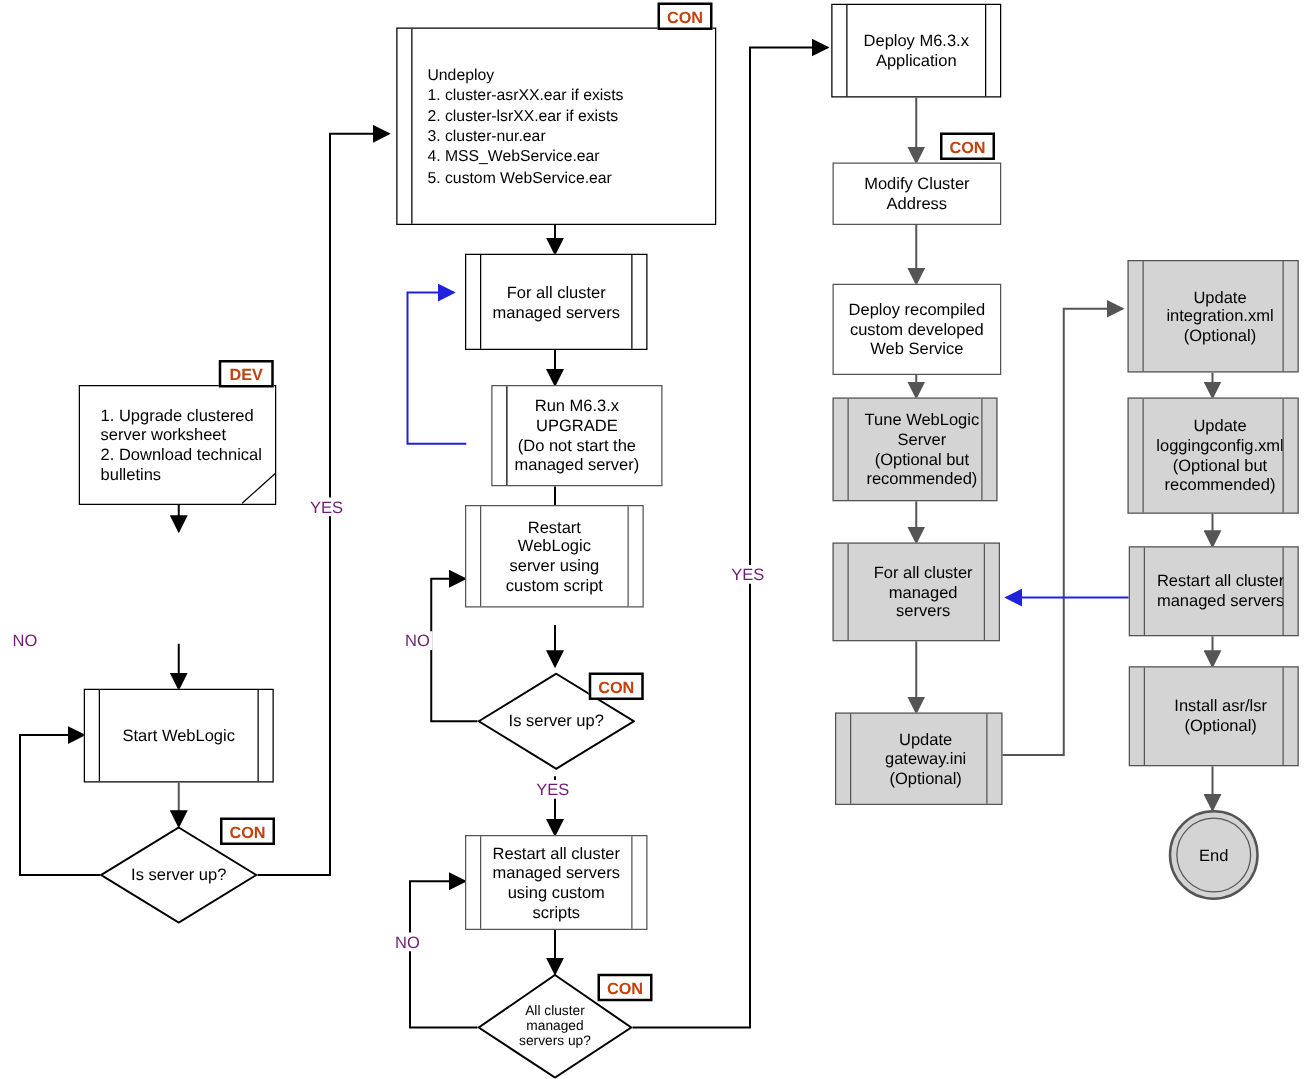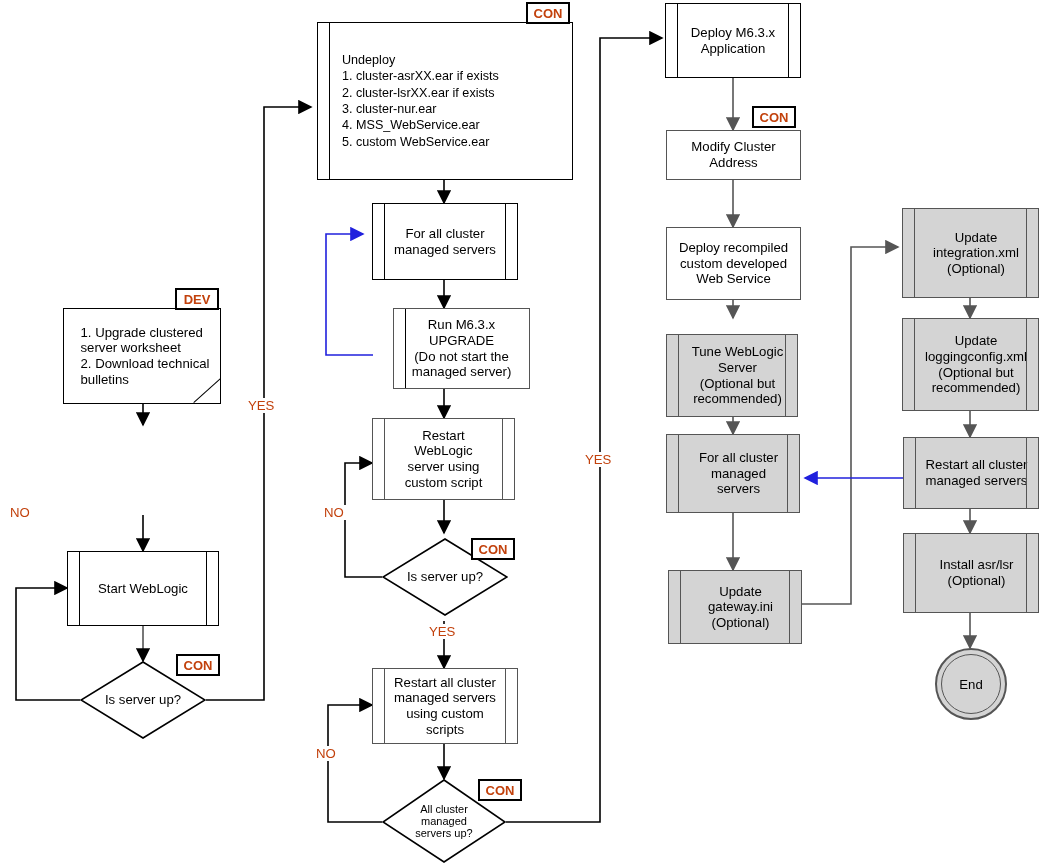--- a/index.html
+++ b/index.html
@@ -38,21 +38,21 @@
   .diamond .dlabel{position:absolute;left:0;top:0;width:100%;height:100%;
         display:flex;align-items:center;justify-content:center;text-align:center;
         font-size:13.2px;line-height:1.1;color:#000;white-space:pre-line;}
 
   
   .tag{position:absolute;box-sizing:border-box;background:#fff;border:2px solid #000;
        font-weight:bold;font-size:13px;display:flex;align-items:center;
        justify-content:center;z-index:6;color:#c2410c;}
 
   
-  .elabel{position:absolute;font-size:13.2px;color:#c2410c;z-index:5;background:#fff;
+  .elabel{position:absolute;font-size:13.2px;color:#701a75;z-index:5;background:#fff;
           padding:0 2px;}
 
   
   .term{position:absolute;z-index:3;border-radius:50%;background:#d4d4d4;
         border:2px solid #555;display:flex;align-items:center;justify-content:center;
         box-sizing:border-box;}
   .term .inner{position:absolute;left:4px;top:4px;right:4px;bottom:4px;border-radius:50%;
         border:1px solid #555;}
   .term .txt{position:relative;font-size:13.2px;}
 </style>
@@ -168,21 +168,21 @@
 managed servers</span>
   </div>
 
   <div class="node thick lbar" style="left:373px;top:308px;width:137px;height:81px;border:1px solid #555;">
     <span class="txt">Run M6.3.x
 UPGRADE
 (Do not start the
 managed server)</span>
   </div>
 
-  <div class="node pdp" style="left:372px;top:418px;width:143px;height:82px;border:1px solid #555;">
+  <div class="node pdp" style="left:372px;top:404px;width:143px;height:82px;border:1px solid #555;">
     <span class="txt">Restart
 WebLogic
 server using
 custom script</span>
   </div>
 
   <div class="tag" style="left:471px;top:538px;width:44px;height:22px;">CON</div>
 
   <div class="diamond" style="left:382px;top:538px;width:126px;height:78px;">
     <svg width="126" height="78" viewBox="0 0 126 78" xmlns="http://www.w3.org/2000/svg">
@@ -226,21 +226,21 @@
     <span class="txt">Modify Cluster
 Address</span>
   </div>
 
   <div class="node" style="left:666px;top:227px;width:135px;height:73px;border:1px solid #555;">
     <span class="txt">Deploy recompiled
 custom developed
 Web Service</span>
   </div>
 
-  <div class="node gray pdp" style="left:666px;top:318px;width:132px;height:83px;margin-top:16px;">
+  <div class="node gray pdp" style="left:666px;top:318px;width:132px;height:83px;">
     <span class="txt">Tune WebLogic
 Server
 (Optional but
 recommended)</span>
   </div>
 
   <div class="node gray pdp" style="left:666px;top:434px;width:134px;height:79px;">
     <span class="txt">For all cluster
 managed
 servers</span>

